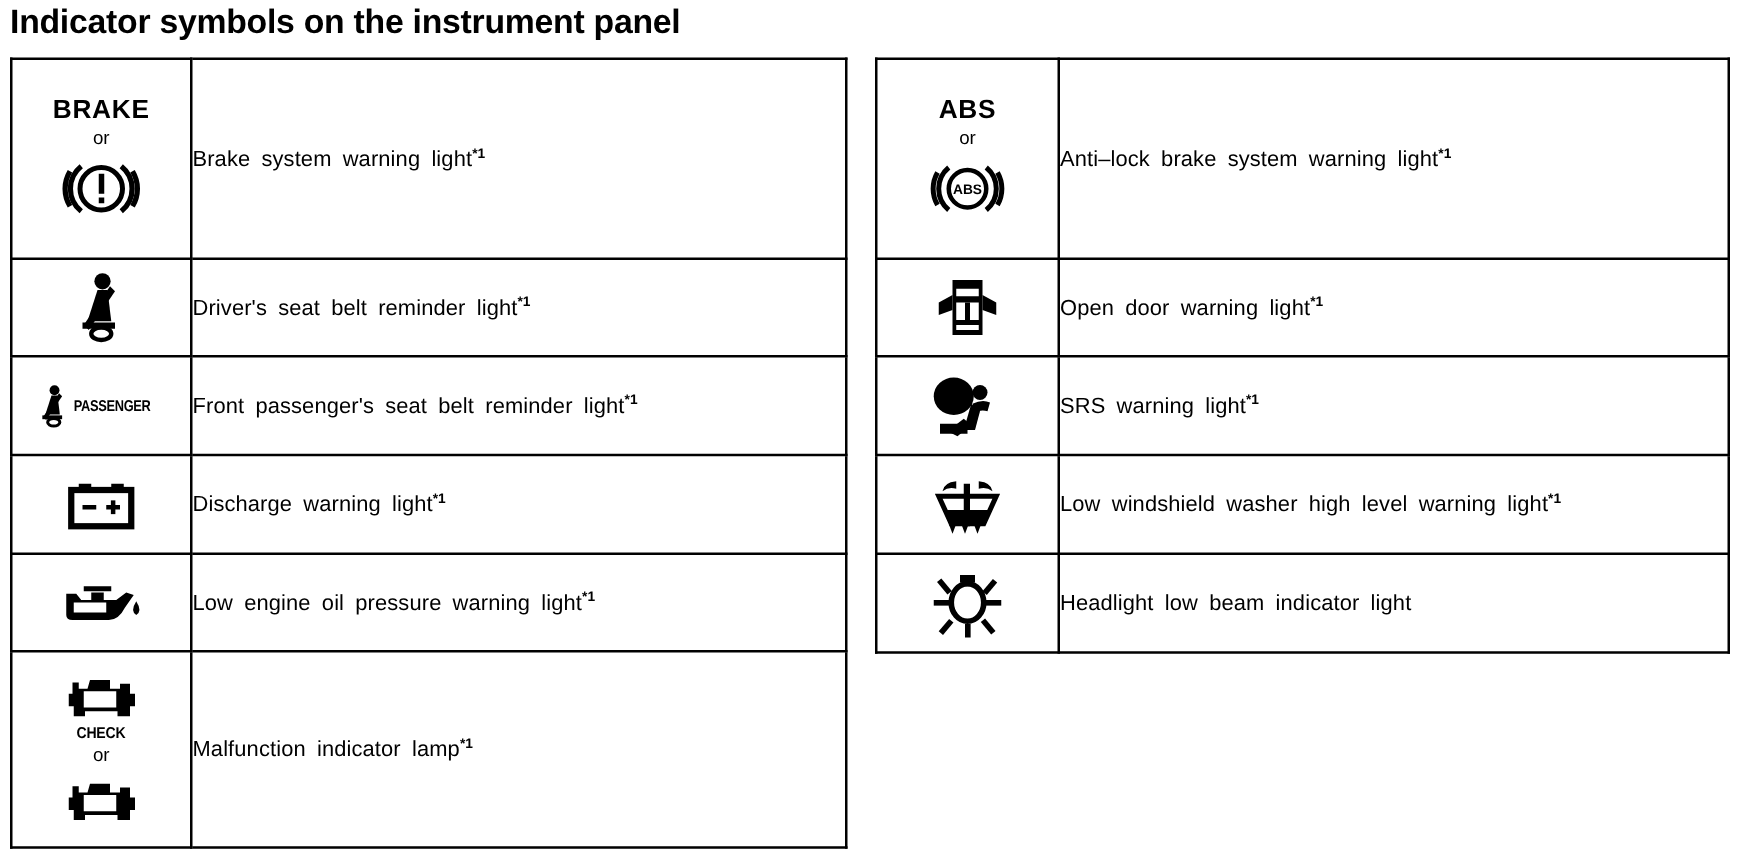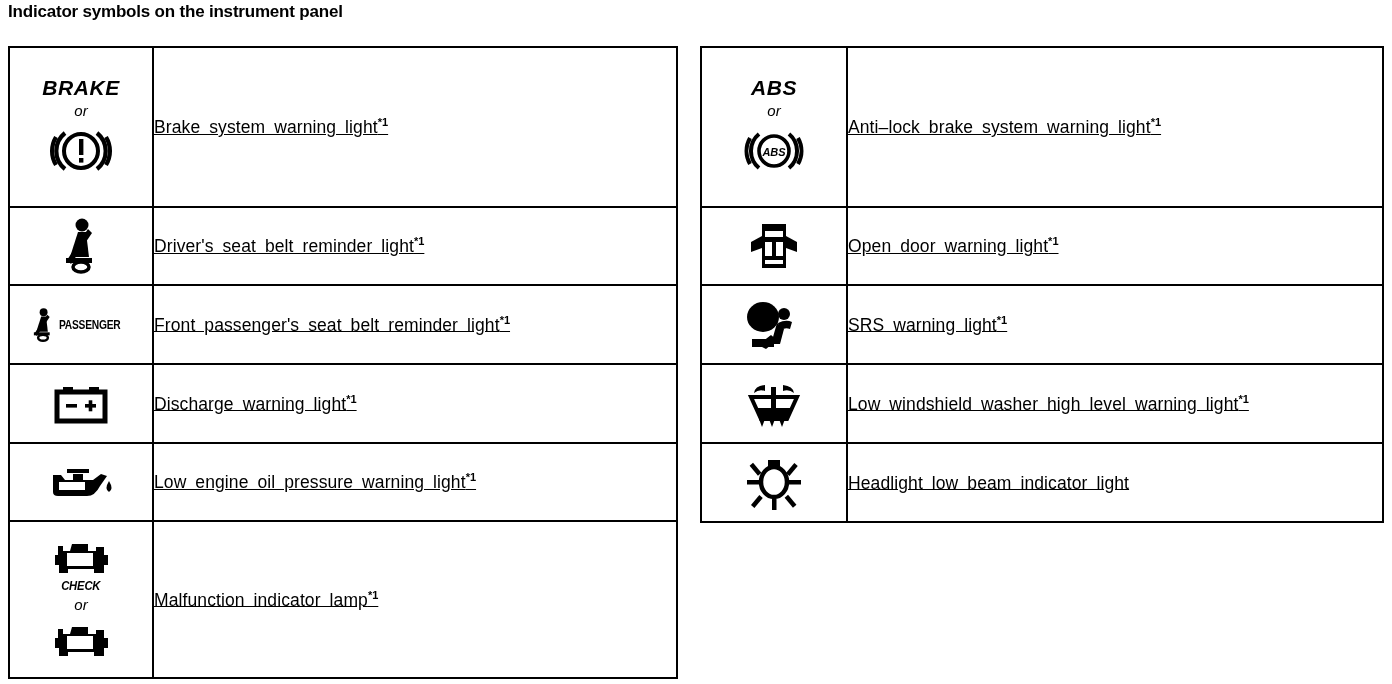--- a/index.html
+++ b/index.html
@@ -3,21 +3,21 @@
 <meta charset="utf-8">
 <style>
   html,body{margin:0;padding:0;background:#fff;}
   body{
     width:1392px;height:684px;
     font-family:"Liberation Sans","DejaVu Sans",sans-serif;
     color:#000;overflow:hidden;position:relative;
   }
   #page-title{
     position:absolute;left:8px;top:2px;
-    font-size:17px;font-weight:bold;letter-spacing:-0.2px;
+    font-size:27px;font-weight:bold;letter-spacing:-0.2px;
     white-space:nowrap;
   }
   .tables{
     position:absolute;left:0;top:46px;width:1392px;height:634px;
   }
   table.sym{
     position:absolute;top:0;
     border-collapse:collapse;
     table-layout:fixed;
   }
@@ -30,26 +30,25 @@
   }
   td.iconcell{text-align:center;}
   table.sym.left td.iconcell{width:142px;}
   table.sym.right td.iconcell{width:144px;}
   td.desc{
     font-size:17.5px;
     word-spacing:4px;
     padding-left:14px;
     letter-spacing:0.1px;
     white-space:nowrap;
-    text-decoration:underline;
   }
   sup{font-size:11px;font-weight:bold;vertical-align:super;letter-spacing:0;}
   .txtsym{font-size:21px;font-weight:bold;letter-spacing:0.6px;line-height:1.1;}
   .orword{font-size:15px;line-height:1.5;padding:1px 0 2px;}
-  .stack{display:flex;flex-direction:column;align-items:center;justify-content:center;font-style:italic;}
+  .stack{display:flex;flex-direction:column;align-items:center;justify-content:center;}
   .glyph{display:block;margin:0 auto;}
   .pass-row{display:flex;align-items:center;justify-content:center;gap:2px;}
   .passlabel{
     font-size:12.5px;font-weight:bold;letter-spacing:-0.3px;
     transform:scaleX(0.82);transform-origin:left center;
   }
   .checklabel{font-size:12.5px;font-weight:bold;letter-spacing:-0.2px;
     transform:scaleX(0.9);margin-top:-2px;}
 </style>
 </head>

